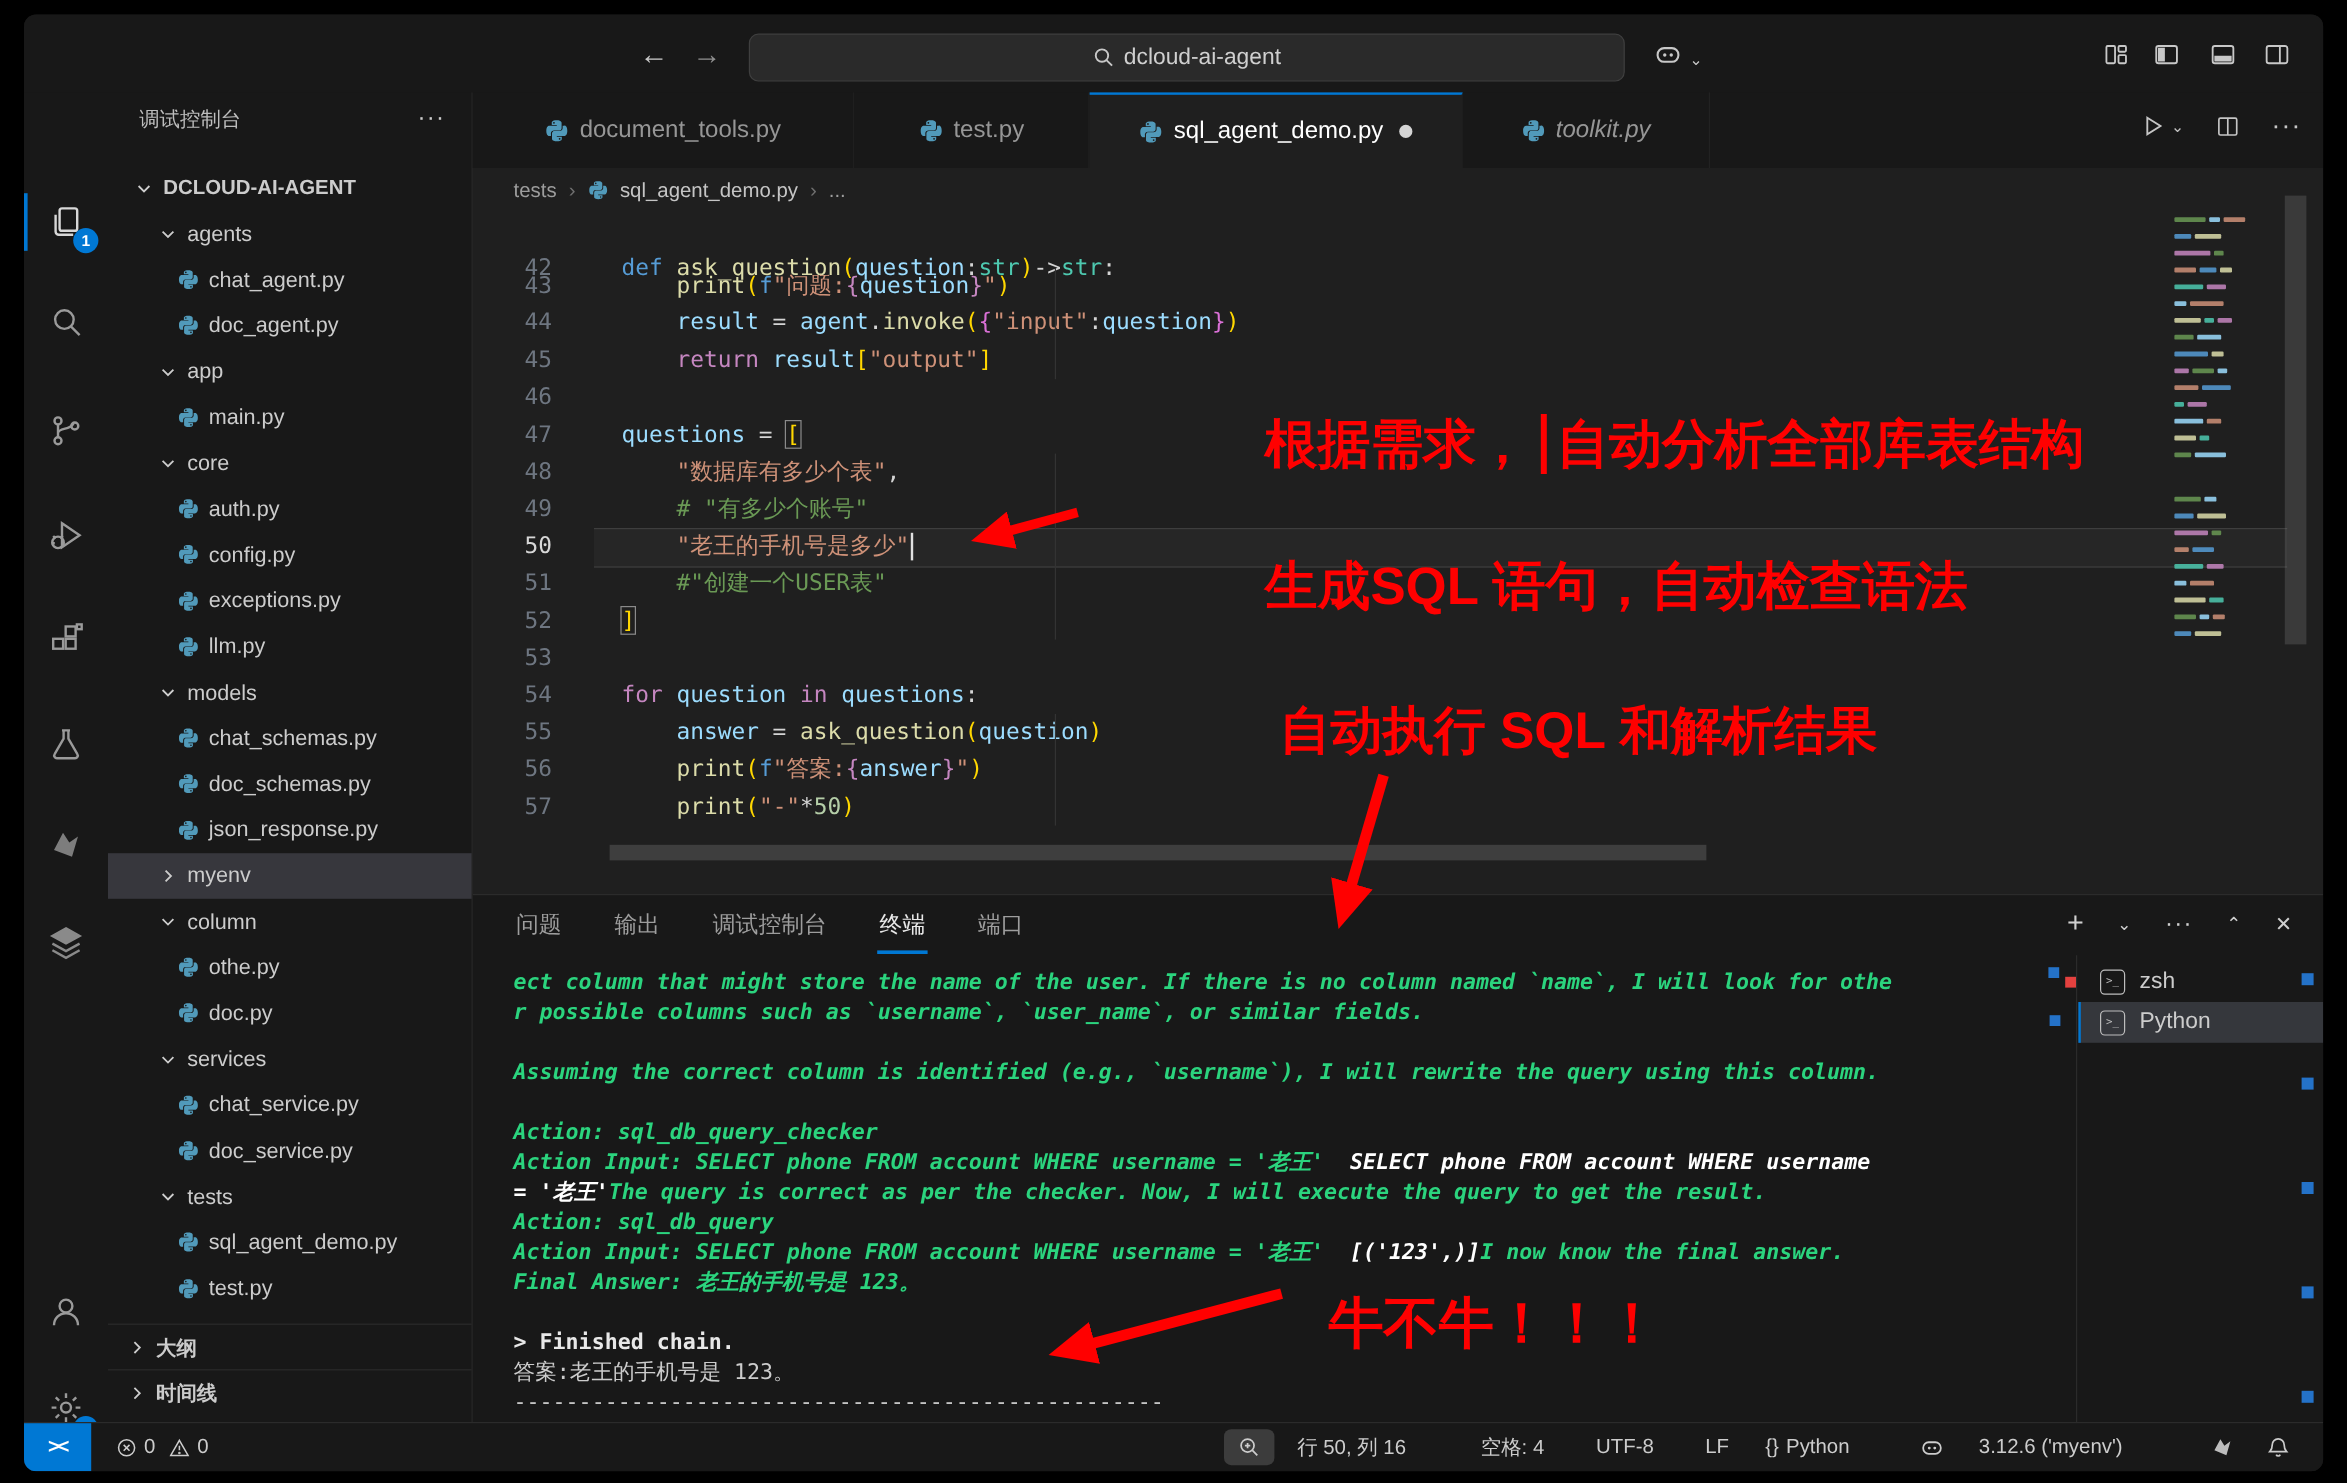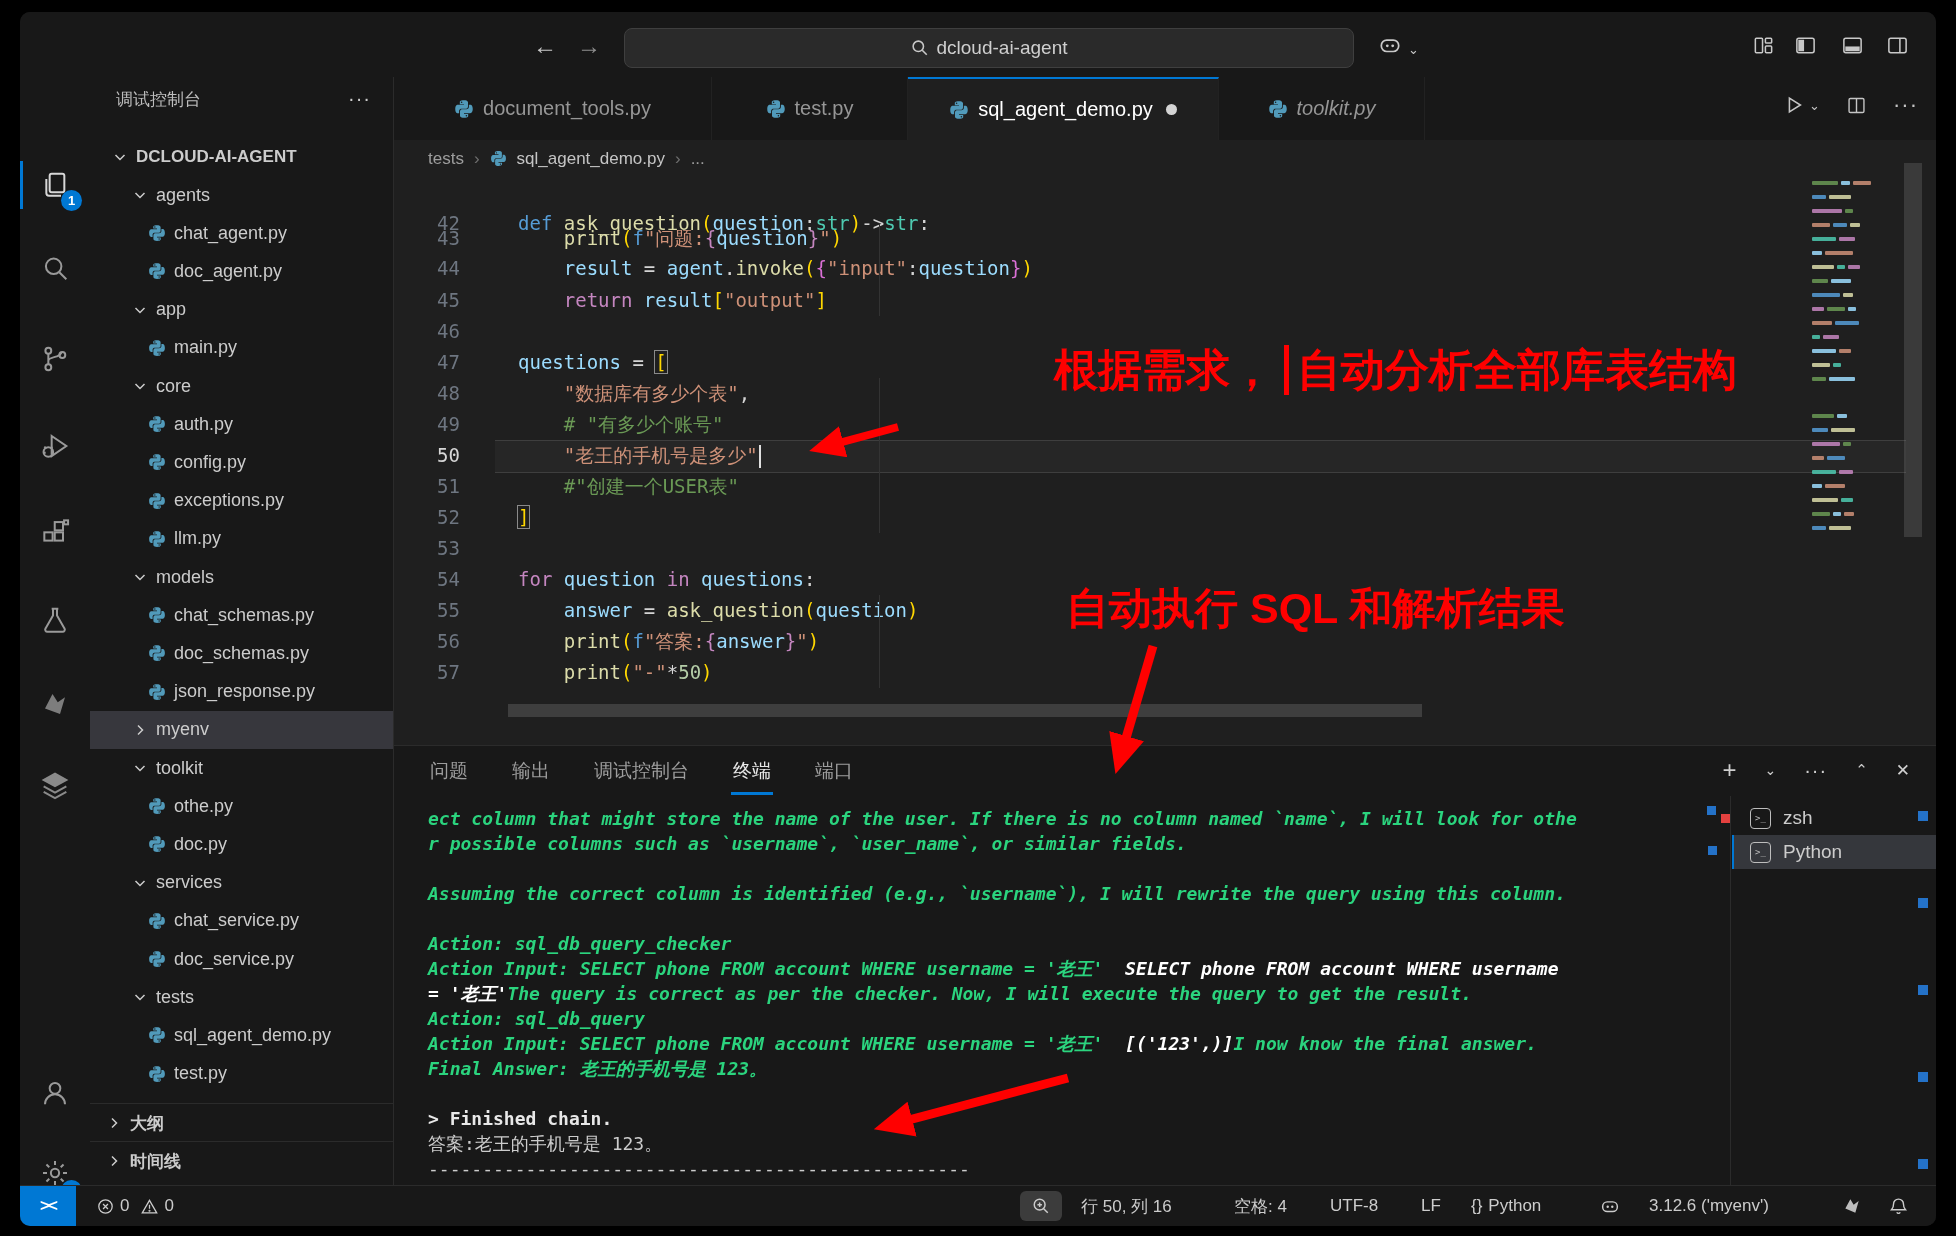--- a/index.html
+++ b/index.html
@@ -369,21 +369,21 @@
               </svg>
             </span>
             <span class="tree-label">myenv</span>
           </div>
           <div class="tree-row" style="top: 672px;">
             <span class="chev" style="margin-left:42px">
               <svg width="16" height="16" viewBox="0 0 16 16">
                 <path d="M3.5 6l4.5 4.5L12.5 6" stroke="#cccccc" stroke-width="1.5" fill="none"></path>
               </svg>
             </span>
-            <span class="tree-label">toolkit</span>
+            <span class="tree-label">column</span>
           </div>
           <div class="tree-row" style="top: 710.2px;">
             <span style="margin-left:58px;display:flex">
               <svg width="18" height="18" viewBox="0 0 32 32">
                 <path fill="#519aba" d="M15.9 2c-7 0-6.6 3-6.6 3v3.2h6.7v1H6.5S2 8.7 2 15.9s3.9 7 3.9 7h2.3v-3.3s-.1-3.9 3.9-3.9h6.6s3.7.1 3.7-3.6V5.7S23 2 15.9 2zm-3.7 2.1a1.2 1.2 0 1 1 0 2.4 1.2 1.2 0 0 1 0-2.4z"></path>
                 <path fill="#519aba" d="M16.1 30c7 0 6.6-3 6.6-3v-3.2H16v-1h9.5s4.5.5 4.5-6.7-3.9-7-3.9-7h-2.3v3.3s.1 3.9-3.9 3.9h-6.6s-3.7-.1-3.7 3.6v6.4S9 30 16.1 30zm3.7-2.1a1.2 1.2 0 1 1 0-2.4 1.2 1.2 0 0 1 0 2.4z"></path>
               </svg>
             </span>
             <span class="tree-label">othe.py</span>
           </div>
@@ -837,14 +837,16 @@
         <path d="M0 0L4.4 2L0 4z" fill="#ff0000"></path>
       </marker>
     </defs>
     <line x1="898" y1="427" x2="820" y2="448" stroke="#ff0000" stroke-width="8" marker-end="url(#ah)"></line>
     <line x1="1153" y1="646" x2="1119" y2="762" stroke="#ff0000" stroke-width="9" marker-end="url(#ah)"></line>
     <line x1="1068" y1="1078" x2="886" y2="1126" stroke="#ff0000" stroke-width="9" marker-end="url(#ah)"></line>
   </svg>
   <div class="red-note" style="left:1054px;top:341px;font-size:44px;">
     <span>根据需求，</span><span class="red-caret"></span><span>自动分析全部库表结构</span>
   </div>
+  <div class="red-note" style="left:1054px;top:459px;font-size:44px;">生成SQL 语句，自动检查语法</div>
   <div class="red-note" style="left:1066px;top:580px;font-size:43px;">自动执行 SQL 和解析结果</div>
+  <div class="red-note" style="left:1107px;top:1072px;font-size:46px;">牛不牛！！！</div>
 </div>
 
 </body></html>

